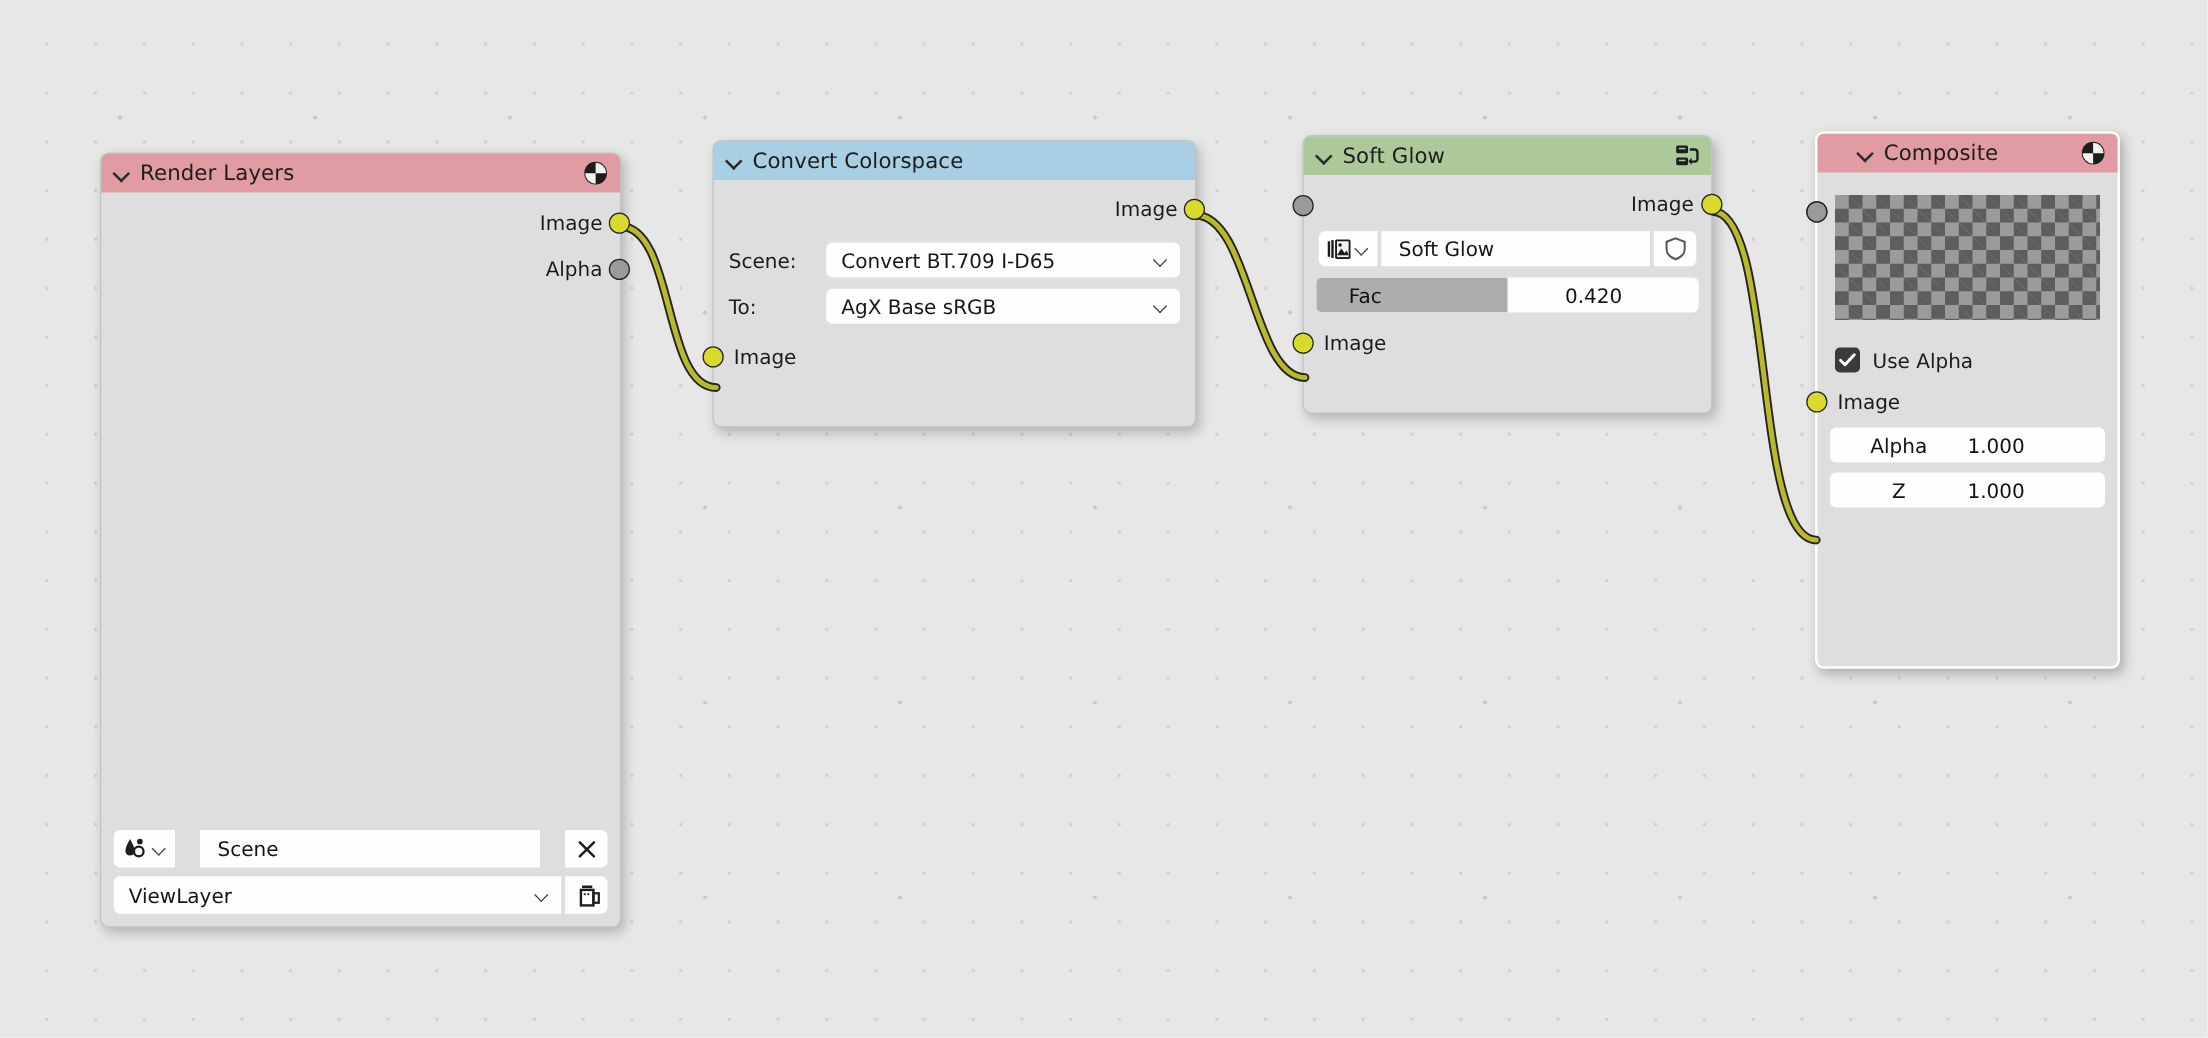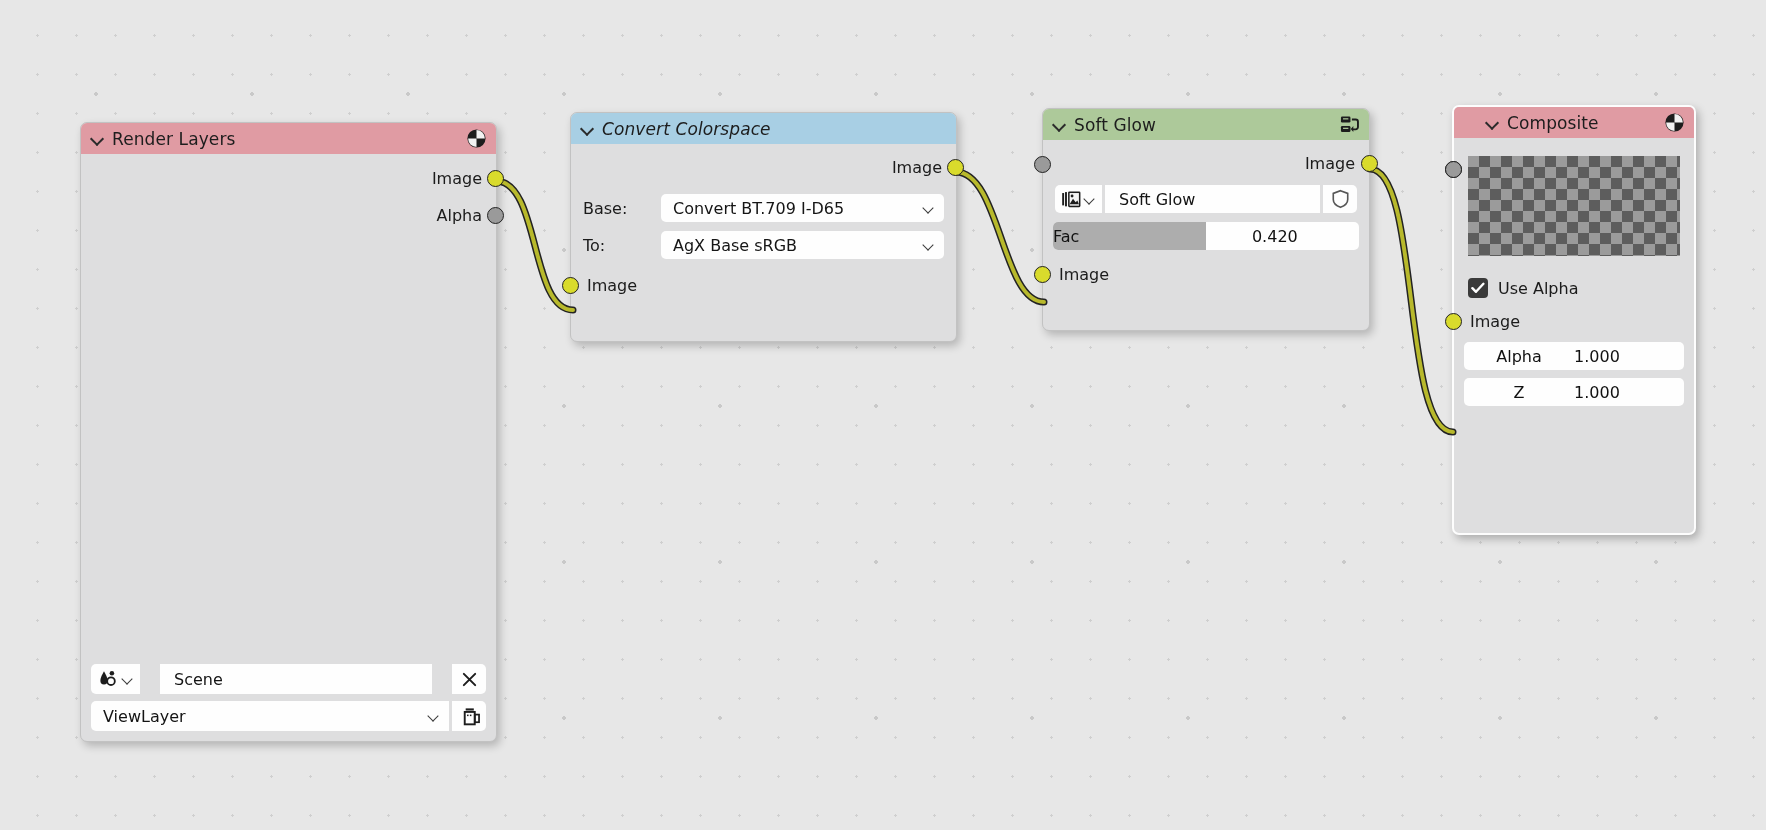--- a/index.html
+++ b/index.html
@@ -41,21 +41,21 @@
   .node-header {
     height: 31px;
     border-radius: 6px 6px 0 0;
     display: flex;
     align-items: center;
     padding: 0 9px 0 10px;
     position: relative;
   }
   .node.selected .node-header { border-radius: 5px 5px 0 0; padding-left: 32px; }
   .hdr-output { background: #e09ba3; }
-  .hdr-converter { background: #a8cfe4; font-style: italic; }
+  .hdr-converter { background: #a8cfe4; }
   .hdr-filter   { background: #adc99a; }
 
   .collapse-chevron {
     width: 13px; height: 13px;
     margin-right: 8px;
     flex: none;
     position: relative;
   }
   .collapse-chevron::after {
     content: "";
@@ -155,20 +155,21 @@
     overflow: hidden;
     font-size: 16px;
     color: #111;
   }
   .vslider .fill {
     position: absolute; left: 0; top: 0; bottom: 0;
     background: #adadad;
   }
   .vslider .vname {
     position: relative; z-index: 2;
+    padding-left: 26px;
   }
   .vslider .vval {
     position: absolute; right: 0; z-index: 2;
     width: 100%;
     text-align: center;
     padding-left: 45%;
   }
   .vslider.plain .vname { padding-left: 0; width: 50%; text-align: center; }
   .vslider.plain .vval  { position: static; width: 50%; text-align: left; padding-left: 0; }
 
@@ -333,21 +334,21 @@
       <span class="node-title">Convert Colorspace</span>
     </div>
 
     <div class="node-body">
       <div class="socket-row out" style="margin-top:11px;">
         <span>Image</span>
         <span class="socket sock-image" style="right:-8px; top:4px;"></span>
       </div>
 
       <div class="row" style="margin-top:14px;">
-        <span class="wlabel">Base:</span>
+        <span class="wlabel">Scene:</span>
         <span class="dropdown">
           <span>Convert BT.709 I-D65</span>
           <span class="dd-chev"></span>
         </span>
       </div>
 
       <div class="row" style="margin-top:9px;">
         <span class="wlabel">To:</span>
         <span class="dropdown">
           <span>AgX Base sRGB</span>

